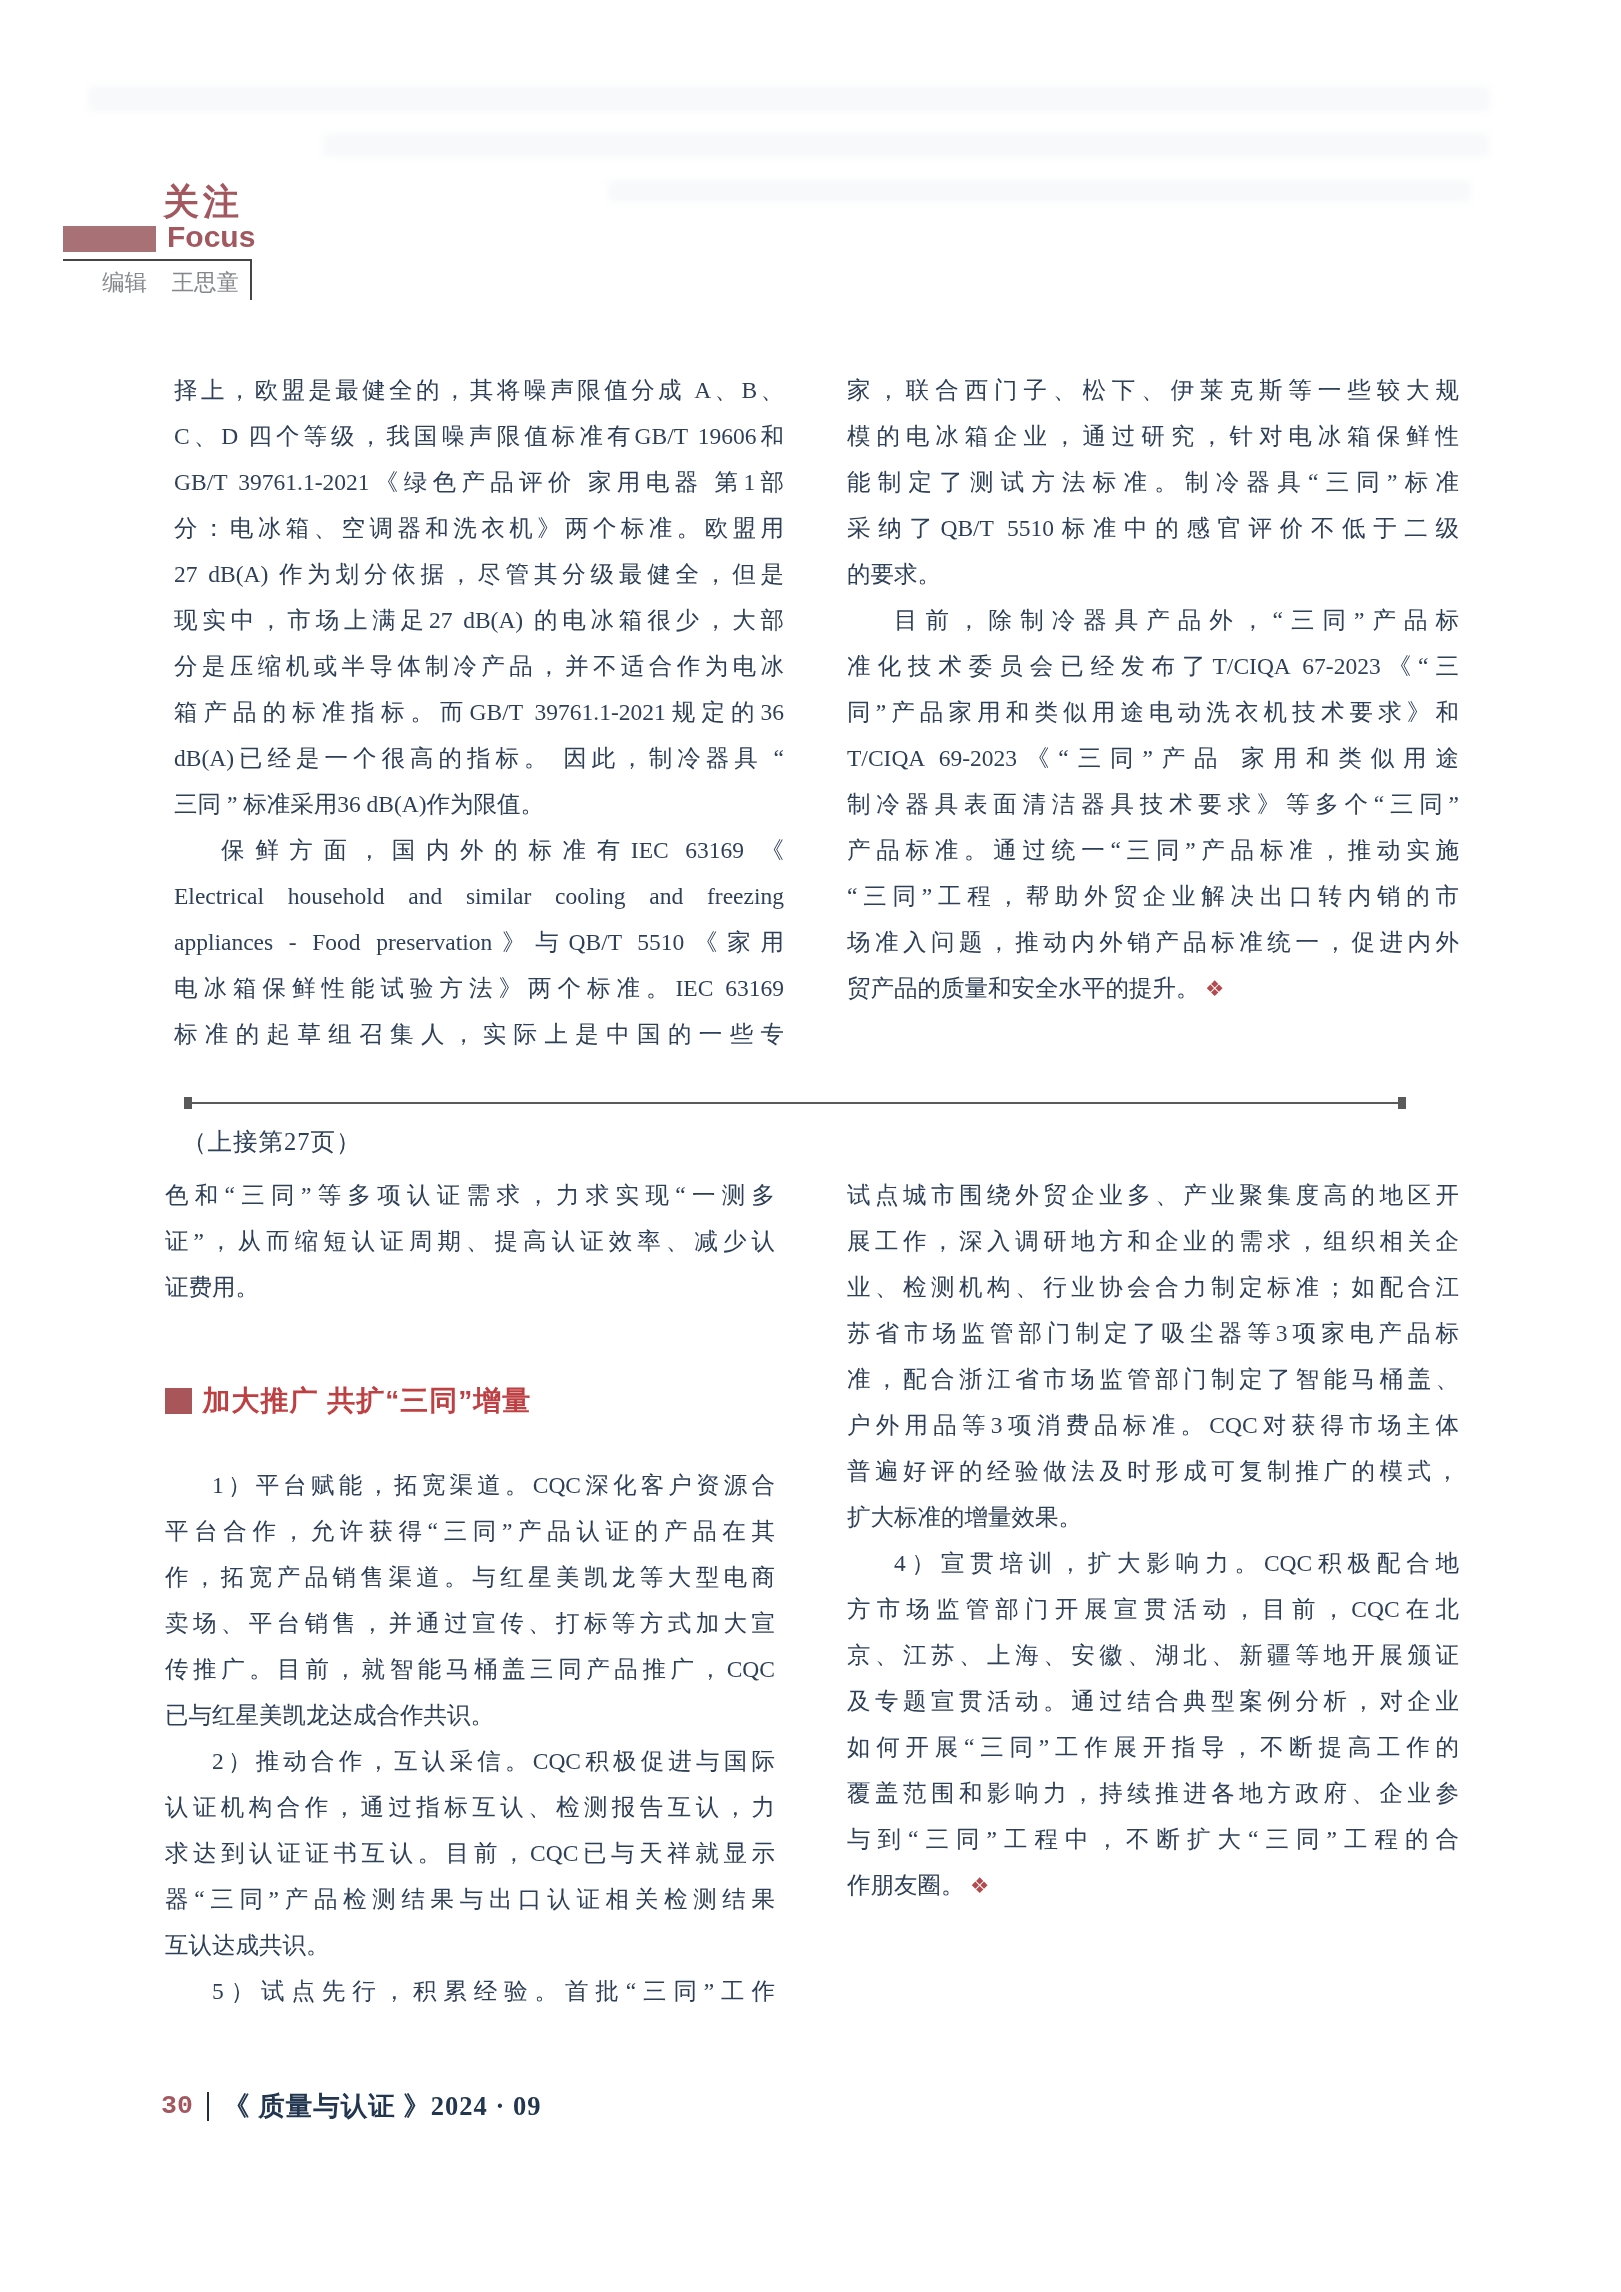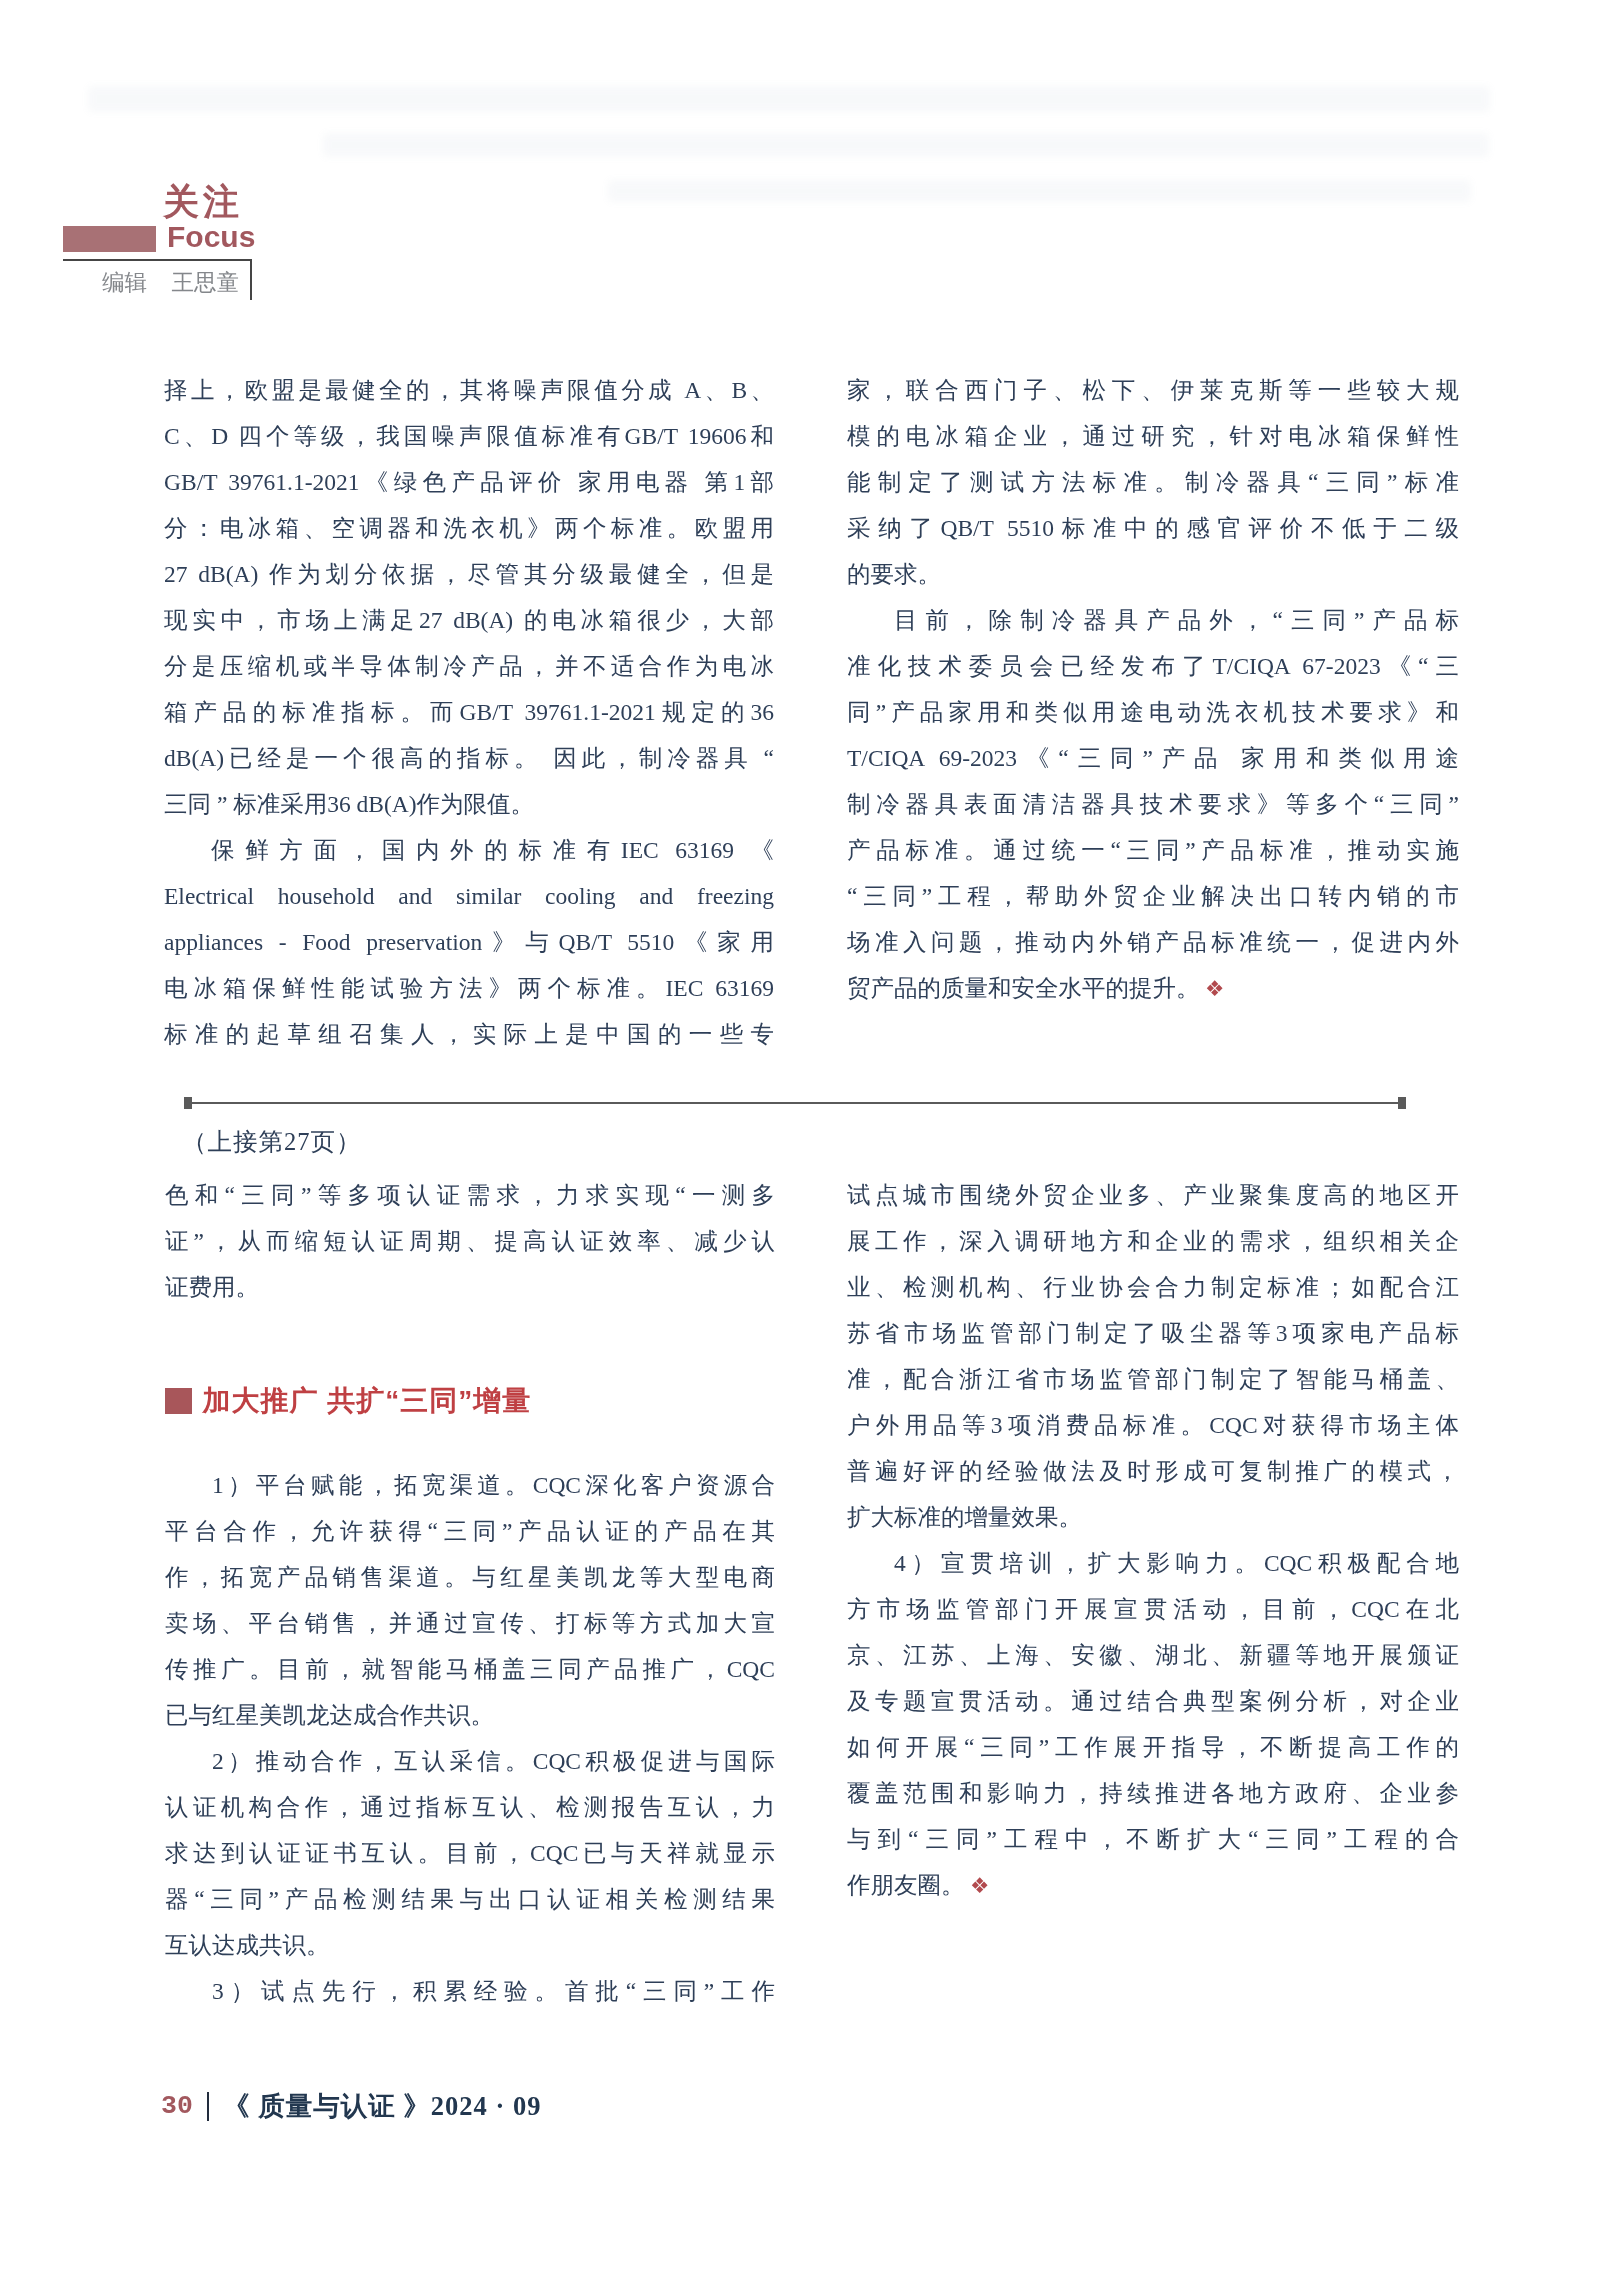--- a/index.html
+++ b/index.html
@@ -49,21 +49,21 @@
   }
 
   
   .col{position:absolute;width:610px;color:var(--body-text);font-size:23.5px;}
   .col .line{
     height:46px;line-height:46px;overflow:hidden;
     text-align:justify;text-align-last:justify;
   }
   .col .line.last{text-align-last:left;}
   .col .line.indent{padding-left:47px;}
-  #top-left{left:164px;top:367px;}
+  #top-left{left:174px;top:367px;}
   #top-right{left:847px;top:367px;width:612px;}
   #bot-left{left:165px;top:1172px;}
   #bot-left2{left:165px;top:1462px;}
   #bot-right{left:847px;top:1172px;width:612px;}
   .endmark{color:#b24a4e;font-size:21.6px;}
 
   
   .divider{position:absolute;left:186px;top:1102px;width:1218px;height:2px;background:var(--rule-gray);}
   .divider .cap{position:absolute;top:-4.9px;width:7.8px;height:11.8px;background:var(--rule-gray);}
   .divider .cap.left{left:-2px;}
@@ -171,21 +171,21 @@
       <div class="line">平台合作，允许获得“三同”产品认证的产品在其</div>
       <div class="line">作，拓宽产品销售渠道。与红星美凯龙等大型电商</div>
       <div class="line">卖场、平台销售，并通过宣传、打标等方式加大宣</div>
       <div class="line">传推广。目前，就智能马桶盖三同产品推广，CQC</div>
       <div class="line last">已与红星美凯龙达成合作共识。</div>
       <div class="line indent">2）推动合作，互认采信。CQC积极促进与国际</div>
       <div class="line">认证机构合作，通过指标互认、检测报告互认，力</div>
       <div class="line">求达到认证证书互认。目前，CQC已与天祥就显示</div>
       <div class="line">器“三同”产品检测结果与出口认证相关检测结果</div>
       <div class="line last">互认达成共识。</div>
-      <div class="line indent">3）试点先行，积累经验。首批“三同”工作</div>
+      <div class="line indent">5）试点先行，积累经验。首批“三同”工作</div>
     </section>
   <section class="col" id="bot-right">
       <div class="line">试点城市围绕外贸企业多、产业聚集度高的地区开</div>
       <div class="line">展工作，深入调研地方和企业的需求，组织相关企</div>
       <div class="line">业、检测机构、行业协会合力制定标准；如配合江</div>
       <div class="line">苏省市场监管部门制定了吸尘器等3项家电产品标</div>
       <div class="line">准，配合浙江省市场监管部门制定了智能马桶盖、</div>
       <div class="line">户外用品等3项消费品标准。CQC对获得市场主体</div>
       <div class="line">普遍好评的经验做法及时形成可复制推广的模式，</div>
       <div class="line last">扩大标准的增量效果。</div>

